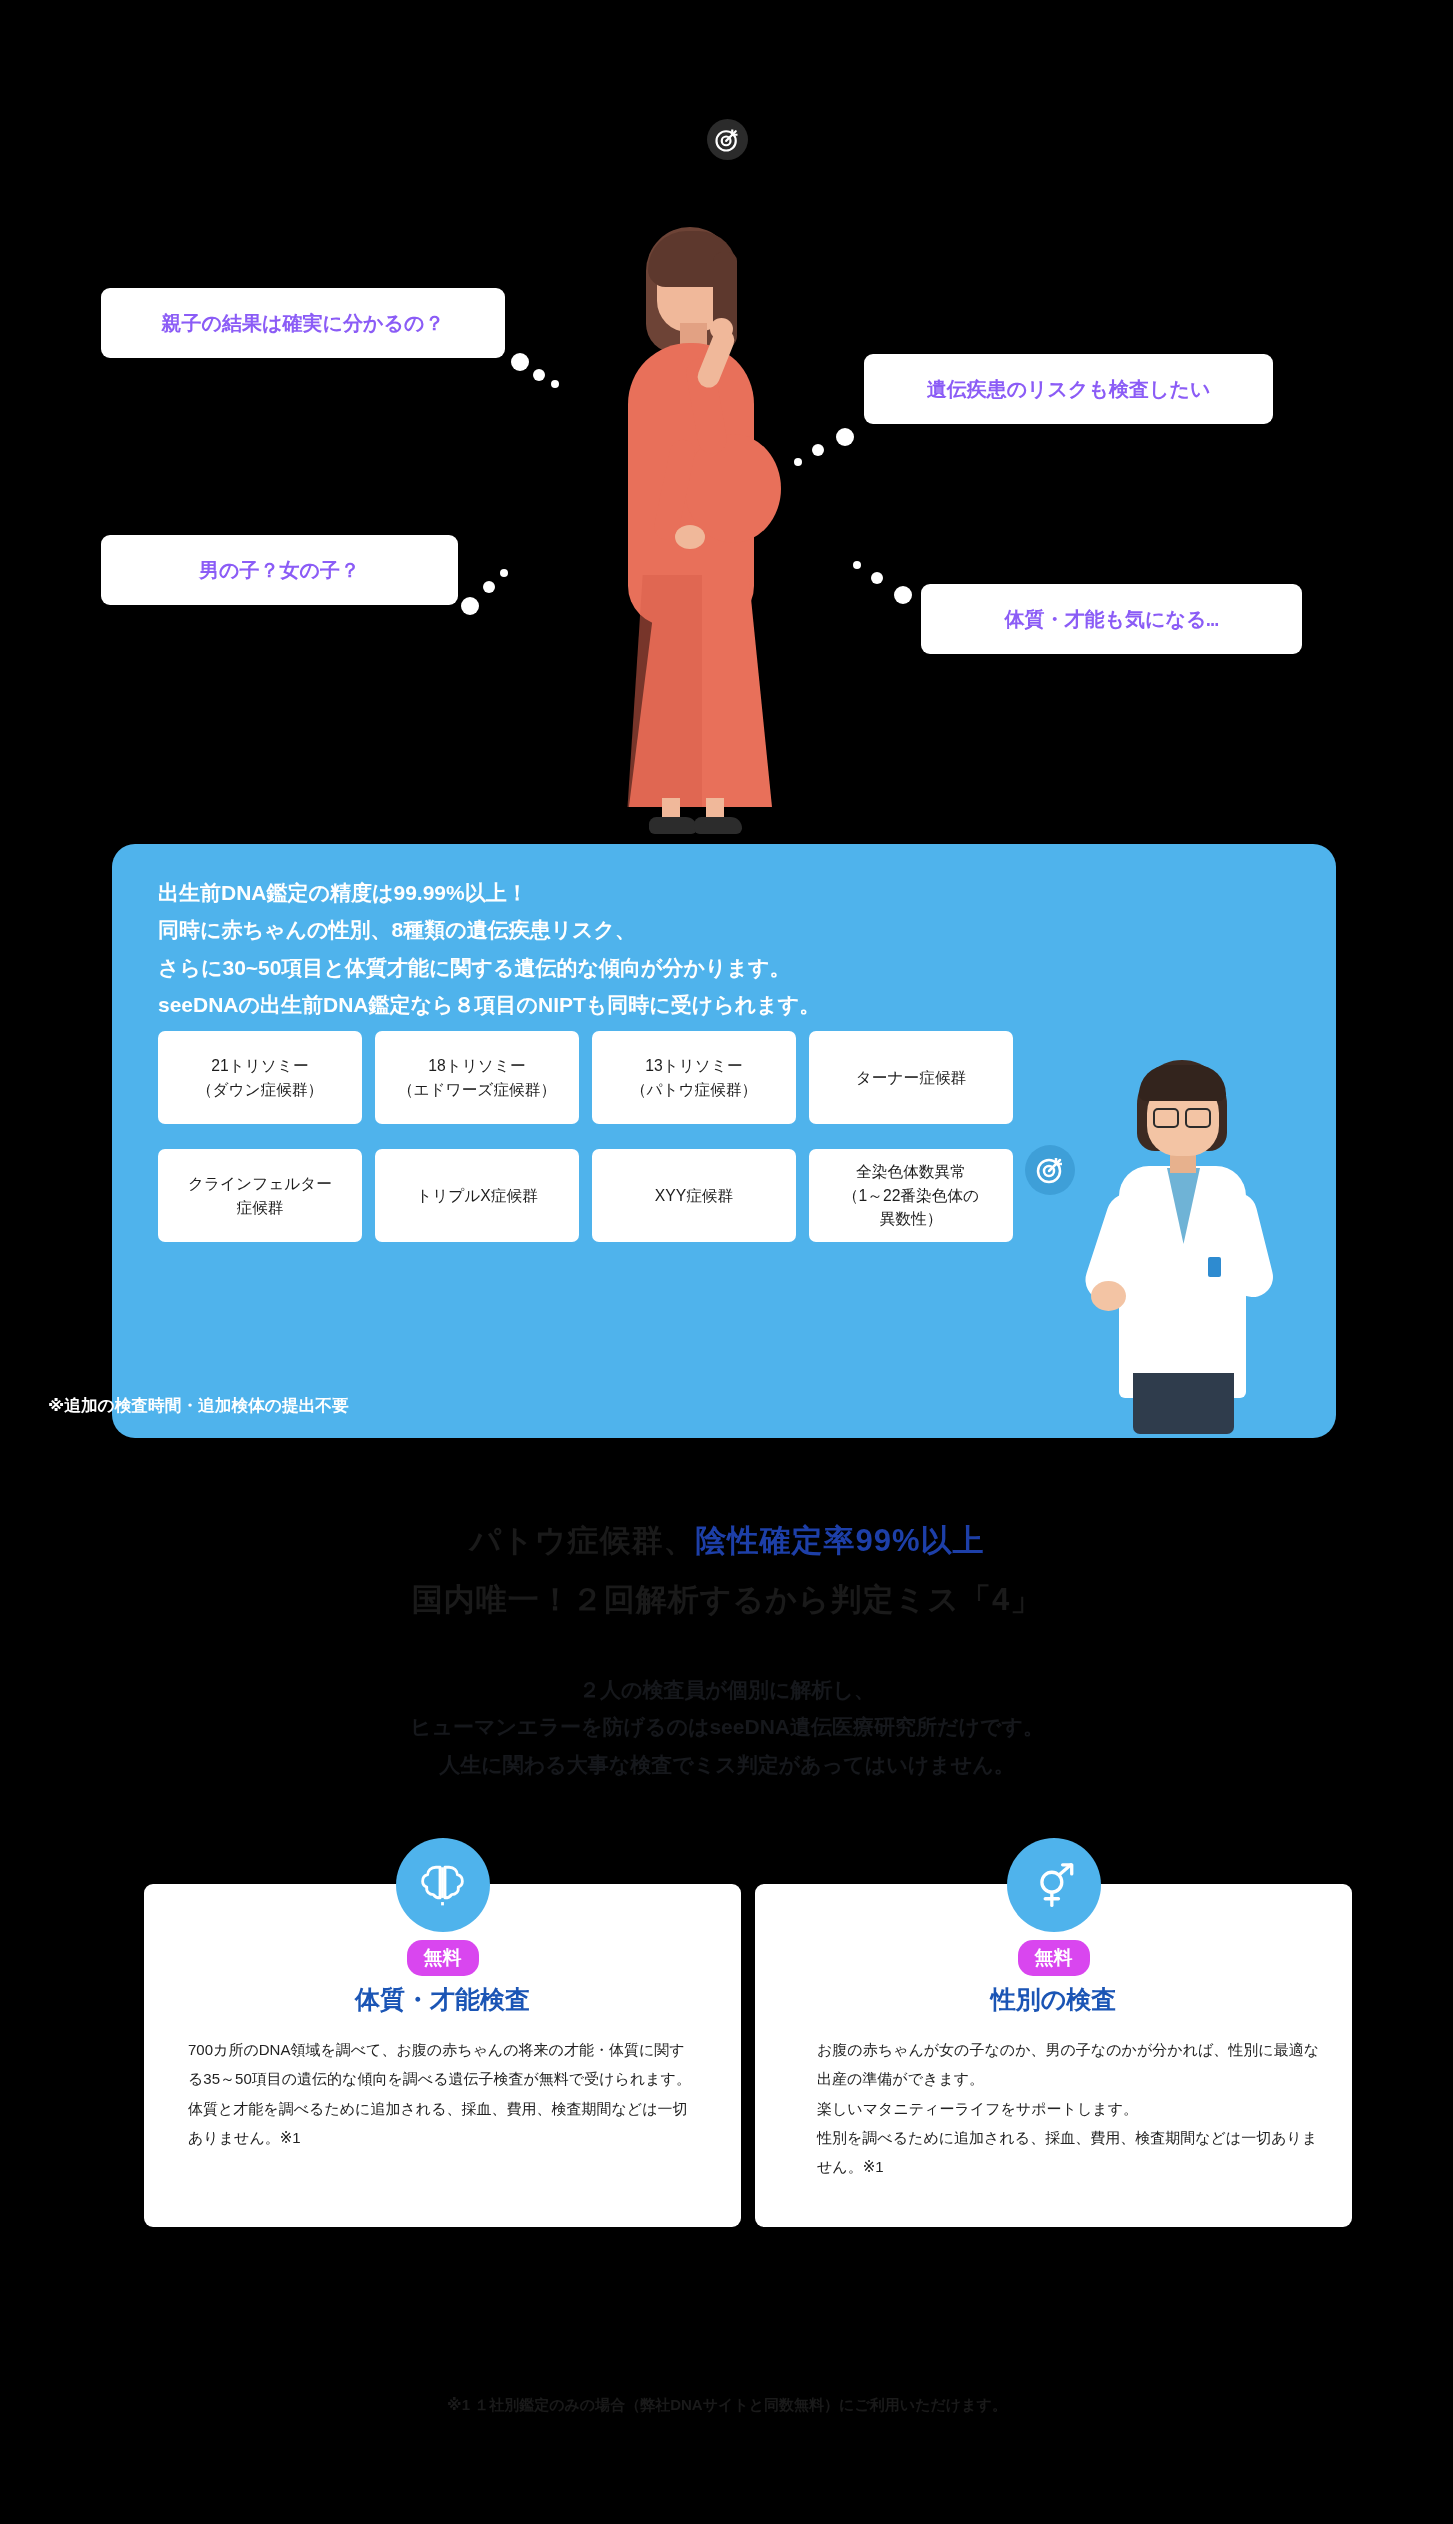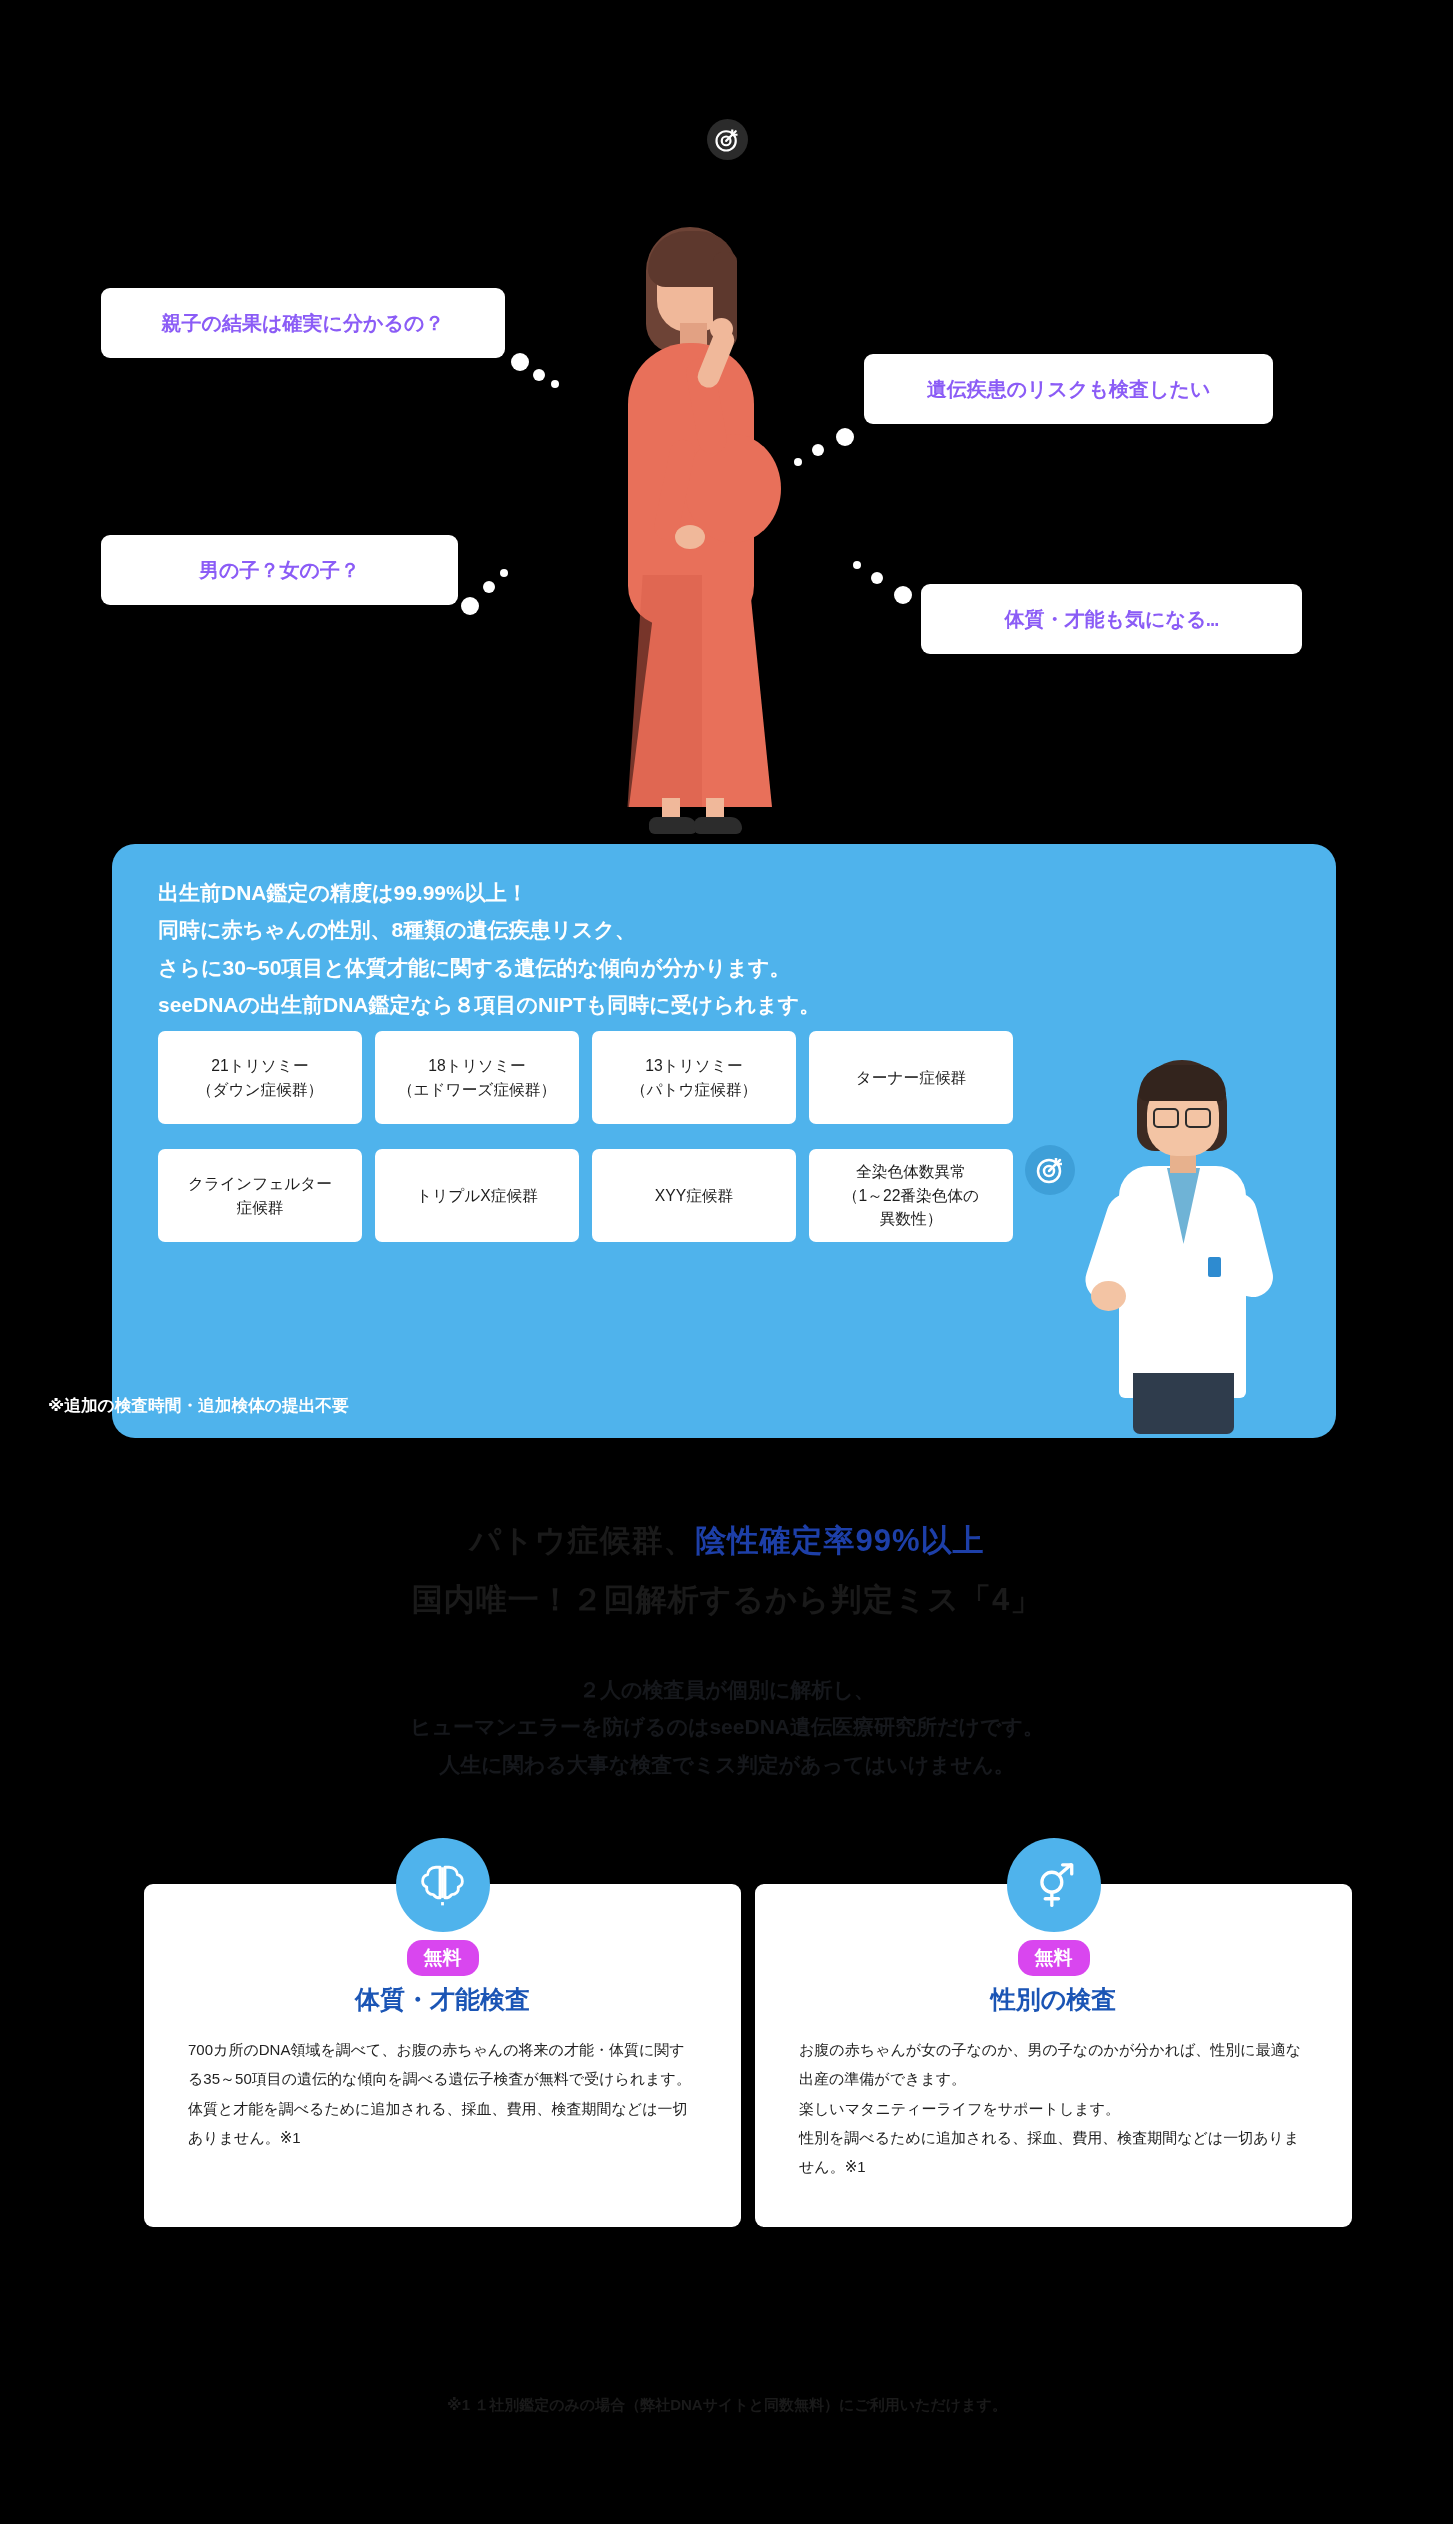--- a/index.html
+++ b/index.html
@@ -386,19 +386,19 @@
     <svg viewBox="0 0 64 64" xmlns="http://www.w3.org/2000/svg">
       <circle cx="30" cy="28" r="12" fill="none" stroke="#ffffff" stroke-width="4"></circle>
       <path d="M30 40v16" stroke="#ffffff" stroke-width="4" stroke-linecap="round"></path>
       <path d="M22 48h16" stroke="#ffffff" stroke-width="4" stroke-linecap="round"></path>
       <path d="M39 19L53 7" stroke="#ffffff" stroke-width="4" stroke-linecap="round"></path>
       <path d="M43 7h11v11" fill="none" stroke="#ffffff" stroke-width="4" stroke-linecap="round" stroke-linejoin="round"></path>
     </svg>
   </div>
   <div class="f-badge">無料</div>
   <div class="f-title">性別の検査</div>
-  <div class="f-body" style="white-space:pre-wrap;">お腹の赤ちゃんが女の子なのか、男の子なのかが分かれば、性別に最適な出産の準備ができます。
+  <div class="f-body" style="white-space:pre-wrap;margin-left:18px;">お腹の赤ちゃんが女の子なのか、男の子なのかが分かれば、性別に最適な出産の準備ができます。
 楽しいマタニティーライフをサポートします。
 性別を調べるために追加される、採血、費用、検査期間などは一切ありません。※1</div>
 </div>
 
 <div class="footnote">※1 １社別鑑定のみの場合（弊社DNAサイトと同数無料）にご利用いただけます。</div>
 
 
 </body></html>

